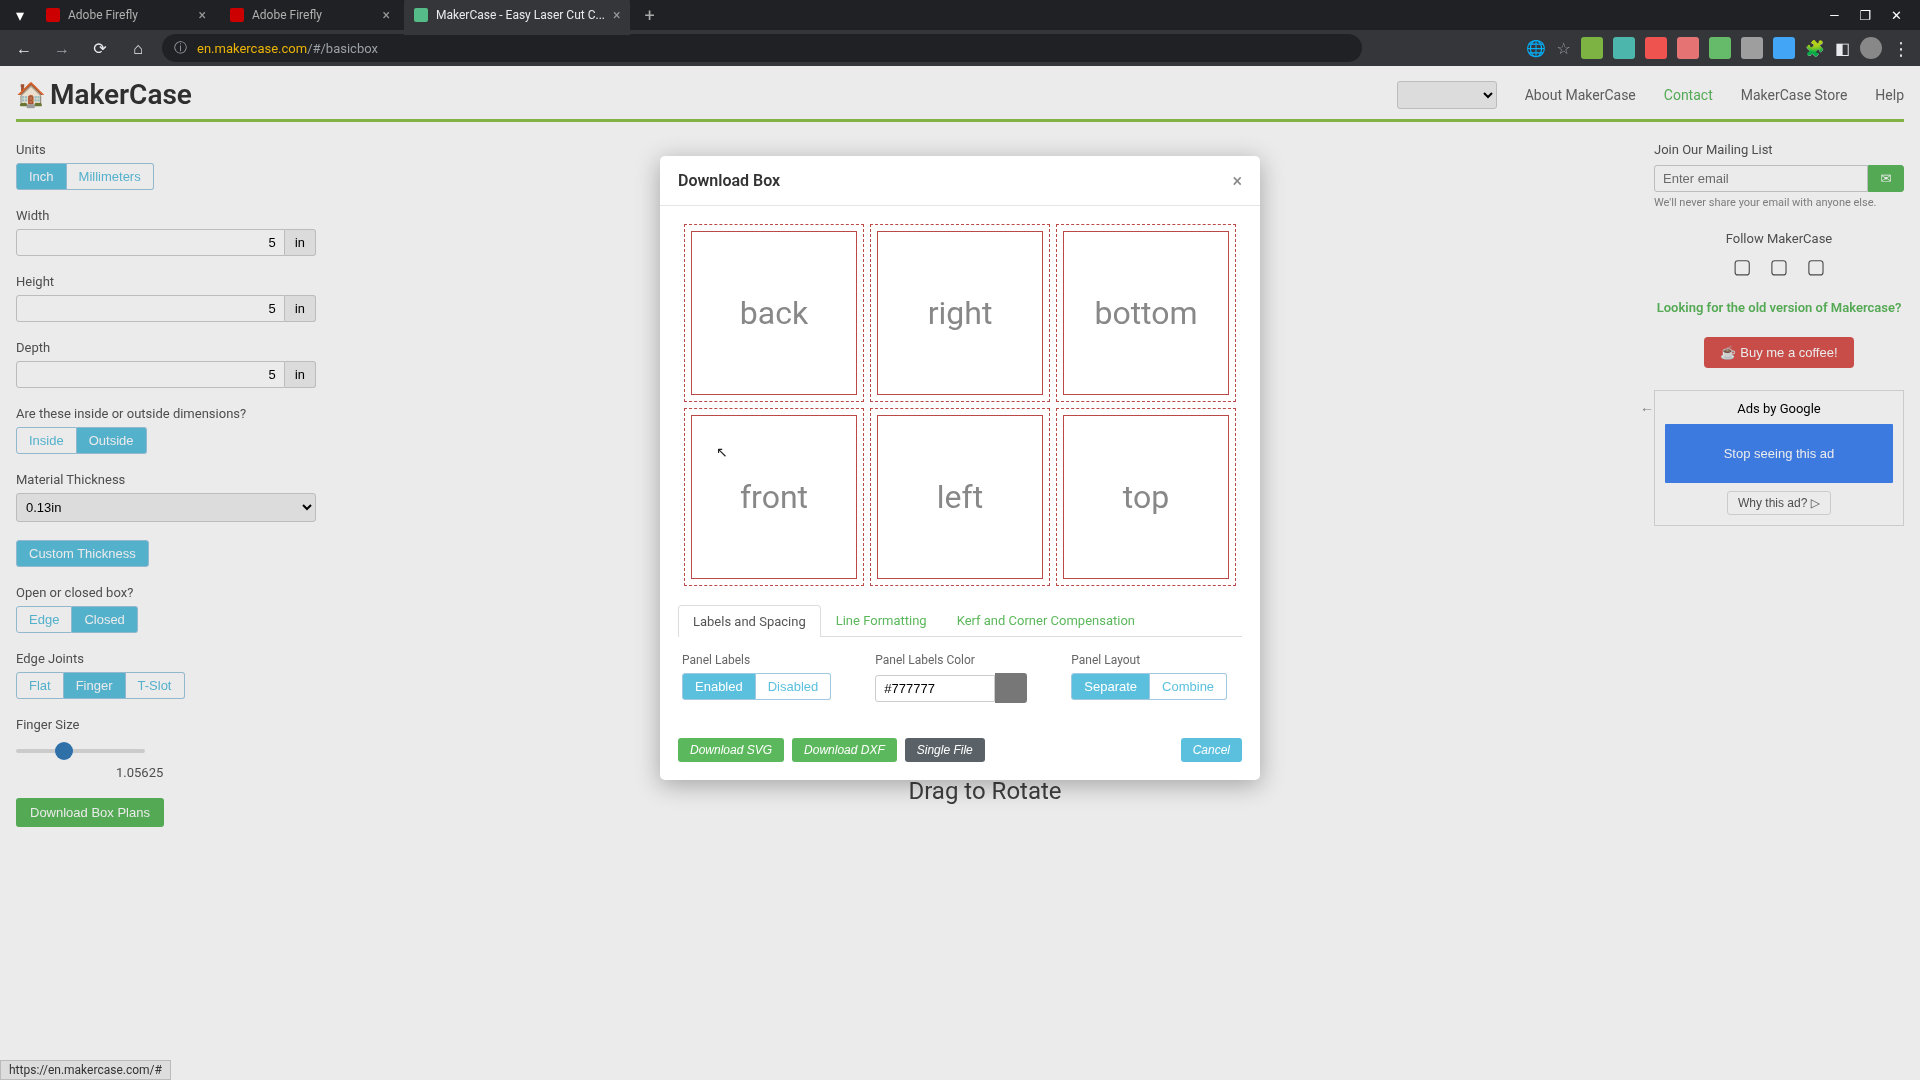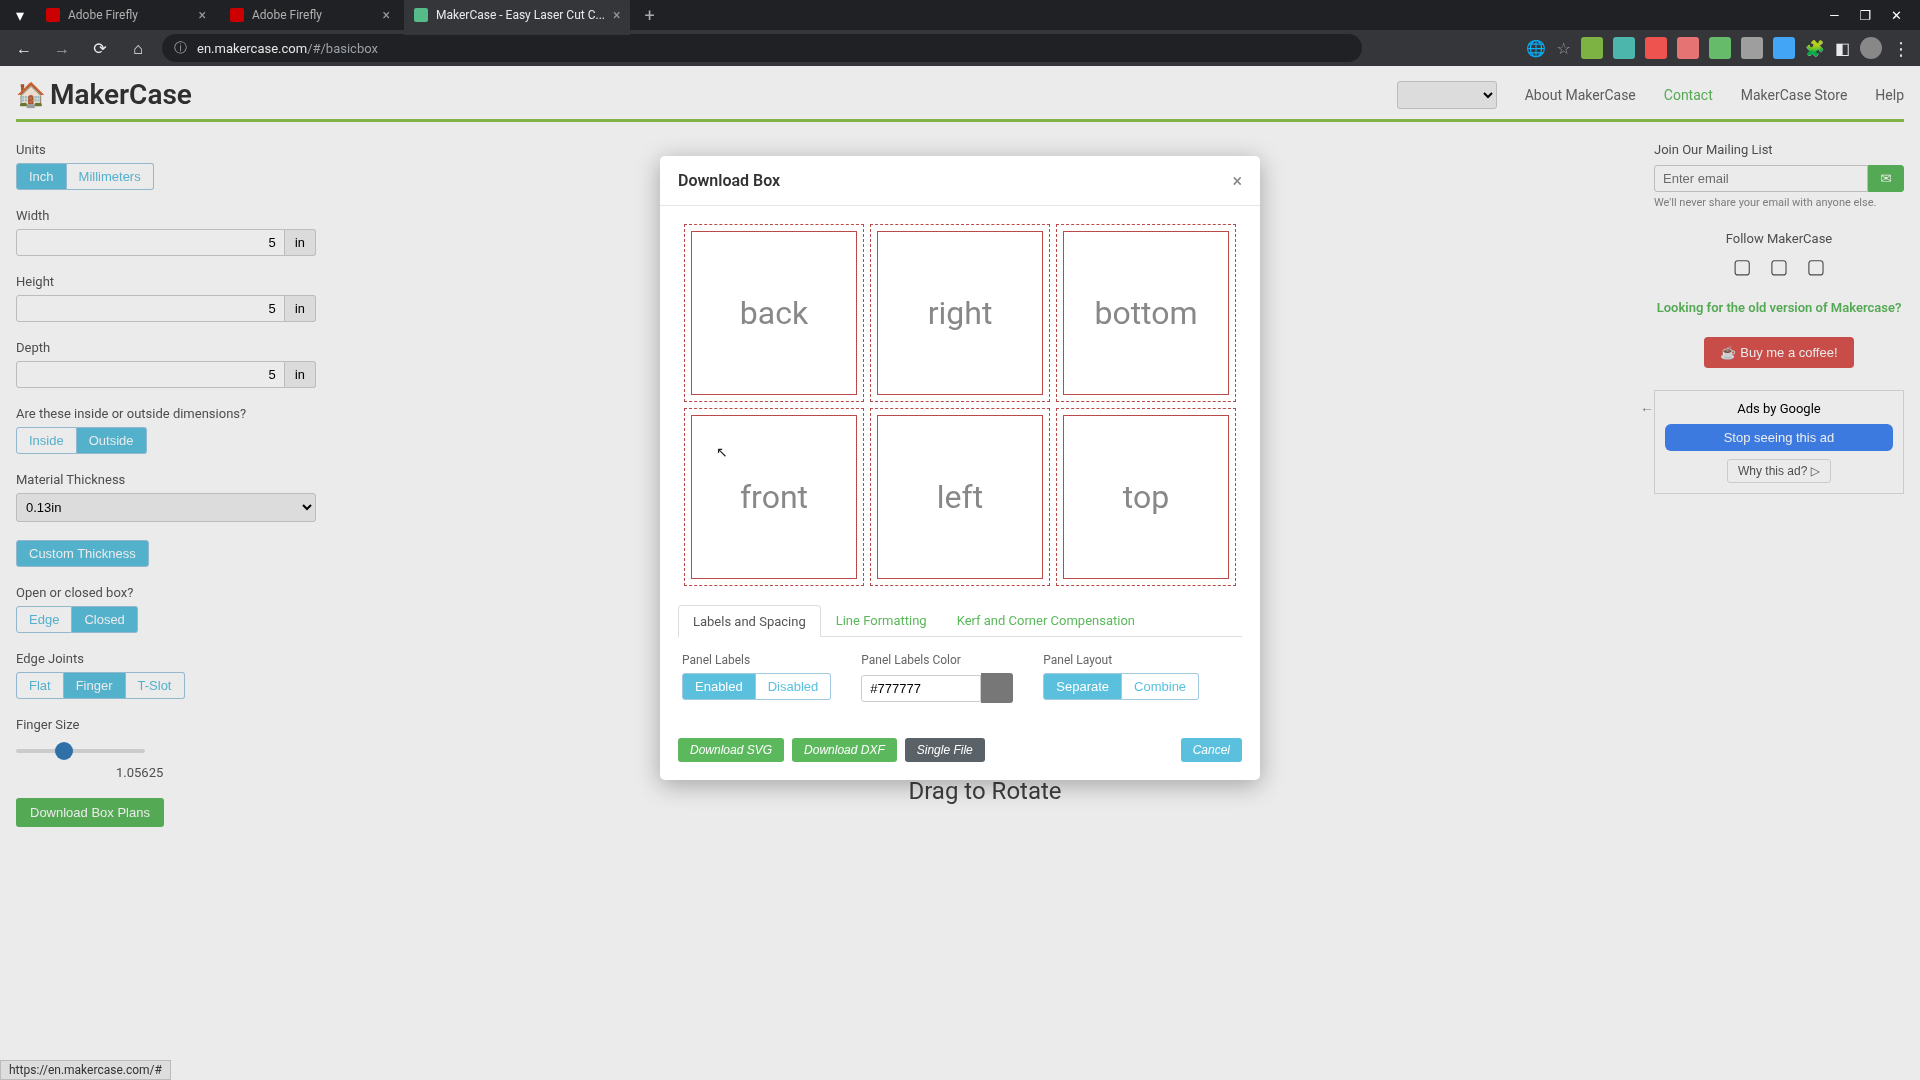--- a/index.html
+++ b/index.html
@@ -13,21 +13,21 @@
 .tab .favicon { width: 14px; height: 14px; background: #555; border-radius: 2px; }
 .tab .close-x { margin-left: auto; color: #999; font-size: 14px; }
 .tab-dropdown { width: 24px; height: 24px; color: #fff; display: flex; align-items: center; justify-content: center; }
 .plus-tab { color: #aaa; font-size: 18px; padding: 0 10px; }
 .window-controls { margin-left: auto; display: flex; gap: 20px; color: #fff; font-size: 13px; padding-right: 10px; }
 
 .toolbar { background: #35363a; height: 36px; display: flex; align-items: center; padding: 0 10px; gap: 10px; }
 .nav-btn { color: #9aa0a6; font-size: 16px; width: 28px; text-align: center; }
 .nav-btn.active { color: #e8eaed; }
 .url-bar { flex: 1; display: flex; align-items: center; background: #202124; border-radius: 20px; height: 28px; padding: 0 12px; color: #9aa0a6; font-size: 13px; gap: 10px; max-width: 1200px; }
-.url-text { color: #e5e5e5; }
+.url-text { color: #eab308; }
 .toolbar-right { display: flex; gap: 10px; align-items: center; margin-left: auto; }
 .ext-icon { width: 22px; height: 22px; border-radius: 3px; }
 .profile-icon { width: 22px; height: 22px; border-radius: 50%; background: #888; }
 .menu-dots { color: #e8eaed; font-size: 18px; }
 
 
 .page { position: relative; height: calc(1080px - 66px); }
 .page-content { padding: 12px 16px; }
 .header { display: flex; align-items: center; border-bottom: 3px solid #8bc34a; padding-bottom: 8px; }
 .logo { display: flex; align-items: center; font-size: 28px; font-weight: 600; color: #333; }
@@ -66,38 +66,38 @@
 .email-group { display: flex; }
 .email-group input { flex: 1; padding: 5px 8px; border: 1px solid #ccc; border-radius: 3px 0 0 3px; font-size: 13px; }
 .email-group .send-btn { width: 36px; background: #5cb85c; border: 1px solid #5cb85c; border-radius: 0 3px 3px 0; color: #fff; }
 .small-note { font-size: 11px; color: #888; margin-top: 4px; }
 .social-row { display: flex; gap: 18px; justify-content: center; }
 .social-icon { font-size: 20px; color: #555; }
 .old-link { color: #5cb85c; font-weight: 600; text-align: center; }
 .coffee-btn { display: block; margin: 0 auto; padding: 8px 16px; background: #d9534f; color: #fff; border: none; border-radius: 4px; font-size: 13px; }
 .ads-box { border: 1px solid #ddd; padding: 10px; text-align: center; }
 .ads-label { font-size: 13px; margin-bottom: 8px; }
-.stop-ad { background: #4285f4; color: #fff; padding: 6px 12px; border: none; border-radius: 6px; font-size: 13px; display: block; width: 100%; margin-bottom: 8px; }
+.stop-ad { background: #4285f4; color: #fff; padding: 22px 12px; border: none; border-radius: 1px; font-size: 13px; display: block; width: 100%; margin-bottom: 8px; }
 .why-ad { background: #fff; border: 1px solid #ddd; padding: 4px 10px; font-size: 12px; color: #555; border-radius: 3px; }
 .arrow-left { position: absolute; left: -15px; top: 8px; color: #888; font-size: 14px; }
 
 
 .modal-overlay { position: absolute; inset: 0; background: rgba(0,0,0,0.08); display: flex; align-items: flex-start; justify-content: center; padding-top: 90px; }
 .modal { width: 600px; background: #fff; border-radius: 5px; box-shadow: 0 5px 25px rgba(0,0,0,0.3); }
 .modal-header { padding: 14px 18px; border-bottom: 1px solid #e5e5e5; display: flex; align-items: center; }
 .modal-title { font-size: 16px; font-weight: 600; color: #333; }
 .modal-close { margin-left: auto; color: #888; font-size: 18px; cursor: pointer; }
 .modal-body { padding: 14px 18px; }
 .preview-area { height: 370px; border: none; display: flex; flex-wrap: wrap; gap: 6px; padding: 4px; justify-content: center; align-content: flex-start; }
 .panel { width: 180px; height: 178px; border: 1px dashed #b94a48; display: flex; align-items: center; justify-content: center; font-size: 32px; color: #888; position: relative; }
 .panel::before { content: ""; position: absolute; inset: 6px; border: 1px solid #b94a48; }
 .tabs { display: flex; border-bottom: 1px solid #ddd; margin-top: 14px; }
 .tabs .tab-item { padding: 8px 14px; font-size: 13px; color: #5cb85c; cursor: pointer; border: 1px solid transparent; border-bottom: none; }
 .tabs .tab-item.active { color: #555; border-color: #ddd; border-radius: 4px 4px 0 0; background: #fff; position: relative; top: 1px; }
-.tab-content { padding: 16px 4px 8px; display: flex; gap: 30px; }
+.tab-content { padding: 16px 4px 8px; display: flex; gap: 44px; }
 .ctrl-group .ctrl-label { font-size: 12px; color: #666; margin-bottom: 6px; }
 .color-group { display: flex; align-items: center; }
 .color-group input { width: 120px; padding: 5px 8px; border: 1px solid #ccc; border-radius: 3px 0 0 3px; font-size: 13px; }
 .color-swatch { width: 32px; height: 30px; background: #777; border-radius: 0 3px 3px 0; }
 .modal-footer { padding: 12px 18px 18px; display: flex; gap: 8px; border-top: 1px solid transparent; }
 .btn-sm { padding: 5px 12px; font-size: 12px; border-radius: 3px; border: none; cursor: pointer; font-style: italic; }
 .btn-green { background: #5cb85c; color: #fff; }
 .btn-dark { background: #5a6268; color: #fff; }
 .btn-cancel { background: #5bc0de; color: #fff; margin-left: auto; }
 

